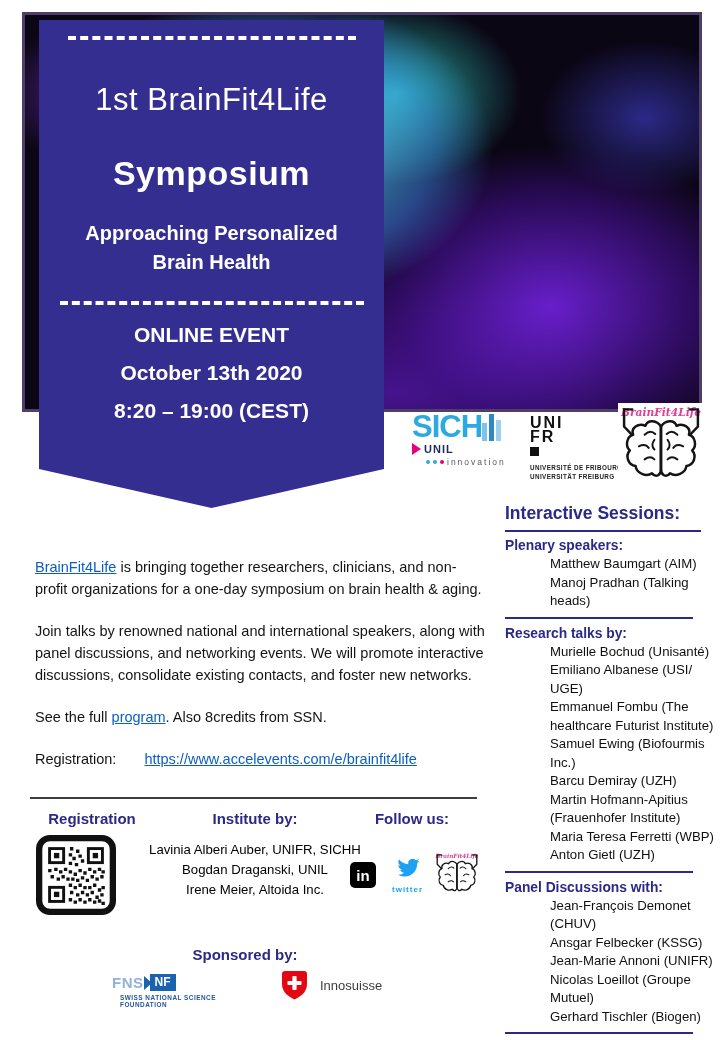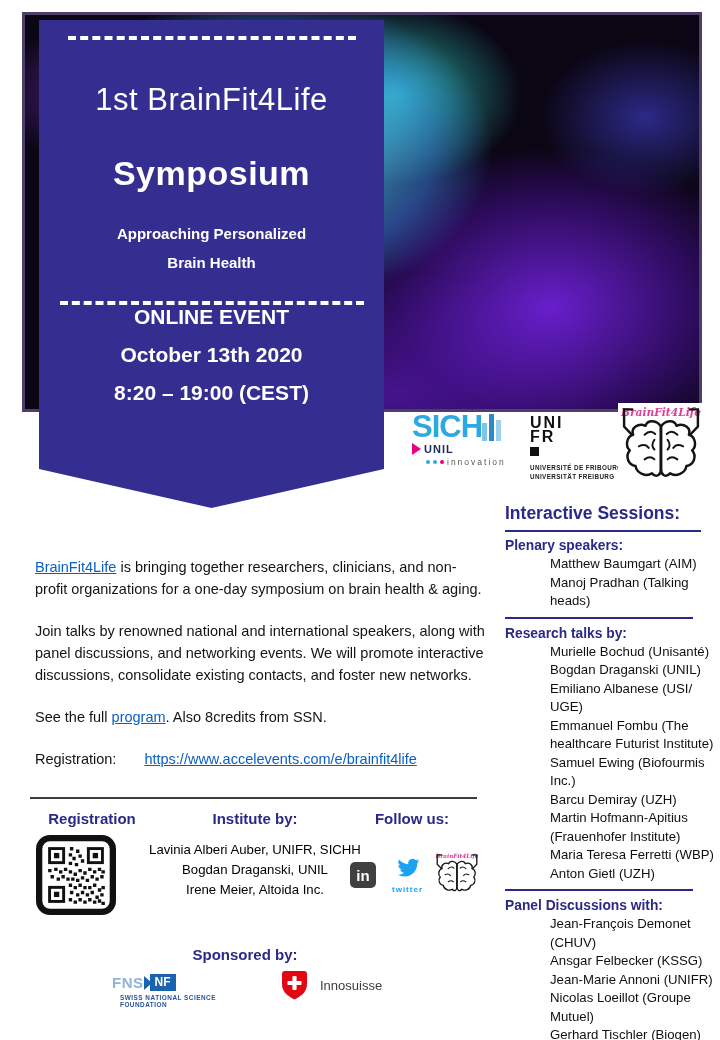--- a/index.html
+++ b/index.html
@@ -29,22 +29,22 @@
       #0b0614;}
 
   
   .banner{position:absolute;left:39px;top:20px;width:345px;height:488px;background:#332e90;
     clip-path:polygon(0 0,100% 0,100% 92%,50% 100%,0 92%);color:#fff;text-align:center;}
   .dash{height:0;border-top:4px dashed #ffffff;margin:0 auto;}
   .dash.d1{width:288px;margin-top:16px;}
   .dash.d2{width:304px;margin-top:24px;}
   .bt1{font-size:31px;font-weight:normal;margin-top:42px;letter-spacing:.5px;}
   .bt2{font-size:34px;font-weight:bold;margin-top:36px;letter-spacing:.5px;}
-  .bsub{font-size:15px;font-weight:bold;line-height:29px;margin-top:26px;}
-  .bev{font-size:21px;font-weight:bold;}
+  .bsub{font-size:20px;font-weight:bold;line-height:29px;margin-top:26px;}
+  .bev{font-size:21px;font-weight:bold;margin-top:18px;}
   .bdt{font-size:21px;font-weight:bold;margin-top:14px;}
   .btm{font-size:21px;font-weight:bold;margin-top:14px;}
 
   
   .sichh{position:absolute;left:412px;top:413px;width:104px;}
   .sichh-top{display:flex;align-items:flex-end;text-align:center;}
   .sichh-word{font-size:31px;font-weight:bold;color:#2ba9e0;letter-spacing:-1px;line-height:28px;}
   .sichh-bars{display:flex;align-items:flex-end;margin-left:-2px;}
   .sichh-bars i{display:block;width:5px;background:#7fc4e8;margin-left:2px;}
   .sichh-bars i:nth-child(1){height:18px;}
@@ -86,21 +86,21 @@
   
   .hrline{position:absolute;left:30px;top:797px;width:447px;border-top:2px solid #3d3d3d;}
   .f-title{position:absolute;font-size:15px;font-weight:bold;color:#2b2987;text-align:center;}
   .t-reg{left:36px;top:810px;width:112px;}
   .t-org{left:140px;top:810px;width:230px;}
   .t-follow{left:352px;top:810px;width:120px;}
   .t-spon{left:160px;top:946px;width:170px;}
   .qr{position:absolute;left:36px;top:834px;width:80px;height:82px;}
   .orgnames{position:absolute;left:130px;top:840px;width:250px;text-align:center;font-size:13.2px;line-height:20px;color:#000;}
   .follow-icons{position:absolute;left:350px;top:856px;width:130px;display:flex;align-items:flex-start;}
-  .li-badge{width:26px;height:26px;background:#404040;border-radius:5px;color:#fff;font-weight:bold;font-size:15px;
+  .li-badge{width:26px;height:26px;background:#000000;border-radius:5px;color:#fff;font-weight:bold;font-size:15px;
     display:flex;align-items:center;justify-content:center;margin-top:6px;}
   .tw-wrap{margin-left:16px;text-align:center;}
   .tw-word{font-size:8px;font-weight:bold;color:#1da1f2;letter-spacing:1px;margin-top:1px;}
   .brainlogo-small{margin-left:12px;margin-top:-4px;}
   .brainlogo-small svg{width:44px;height:42px;}
 
   .fnsnf{position:absolute;left:112px;top:974px;width:150px;}
   .fns-row{display:flex;align-items:center;}
   .fns-left{font-size:15px;font-weight:800;color:#8fb3d9;letter-spacing:.5px;}
   .fns-wedge{width:0;height:0;border-top:7px solid transparent;border-bottom:7px solid transparent;border-left:8px solid #1c63ad;margin:0 -2px 0 0;}
@@ -189,21 +189,20 @@
   <div class="sidebar">
     <div class="sb-header">Interactive Sessions:</div>
 
     <div class="sb-title">Plenary speakers:</div>
     <div class="sb-item">Matthew Baumgart (AIM)</div>
     <div class="sb-item">Manoj Pradhan (Talking heads)</div>
 
     <div class="sep"></div>
     <div class="sb-title">Research talks by:</div>
     <div class="sb-item">Murielle Bochud (Unisanté)</div>
-    <div class="sb-item">Bogdan Draganski (UNIL)</div>
     <div class="sb-item">Emiliano Albanese (USI/ UGE)</div>
     <div class="sb-item">Emmanuel Fombu (The healthcare Futurist Institute)</div>
     <div class="sb-item">Samuel Ewing (Biofourmis Inc.)</div>
     <div class="sb-item">Barcu Demiray (UZH)</div>
     <div class="sb-item">Martin Hofmann-Apitius (Frauenhofer Institute)</div>
     <div class="sb-item">Maria Teresa Ferretti (WBP)</div>
     <div class="sb-item">Anton Gietl (UZH)</div>
 
     <div class="sep"></div>
     <div class="sb-title">Panel Discussions with:</div>

